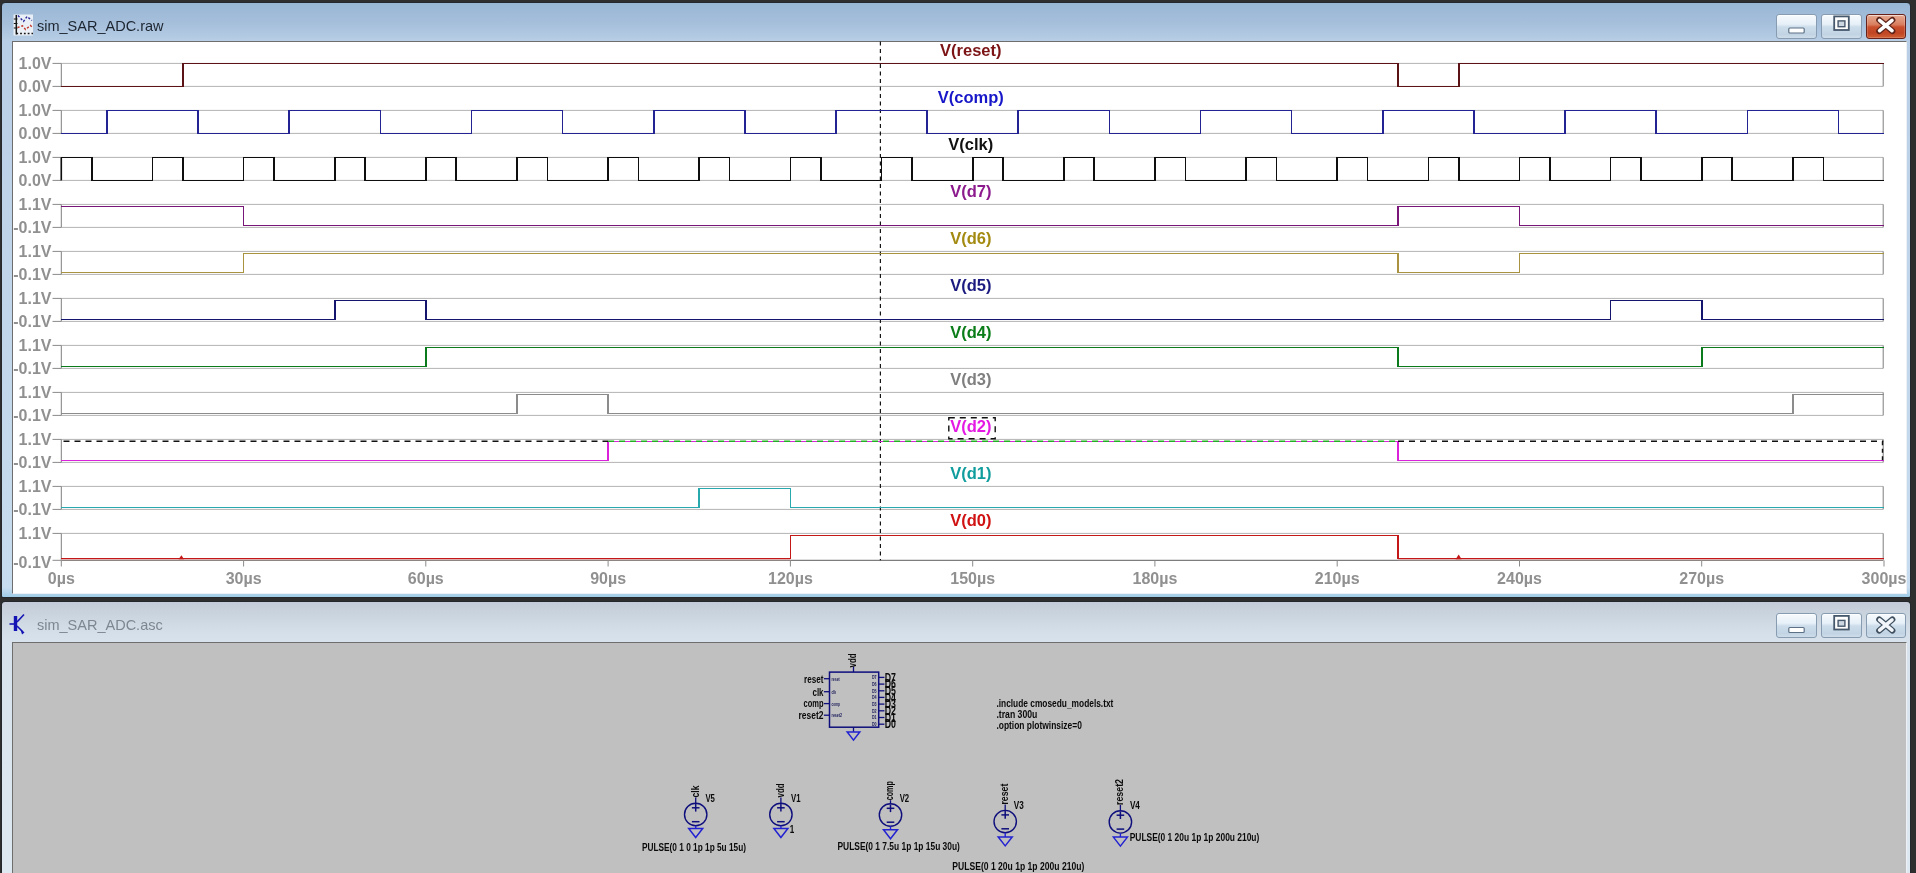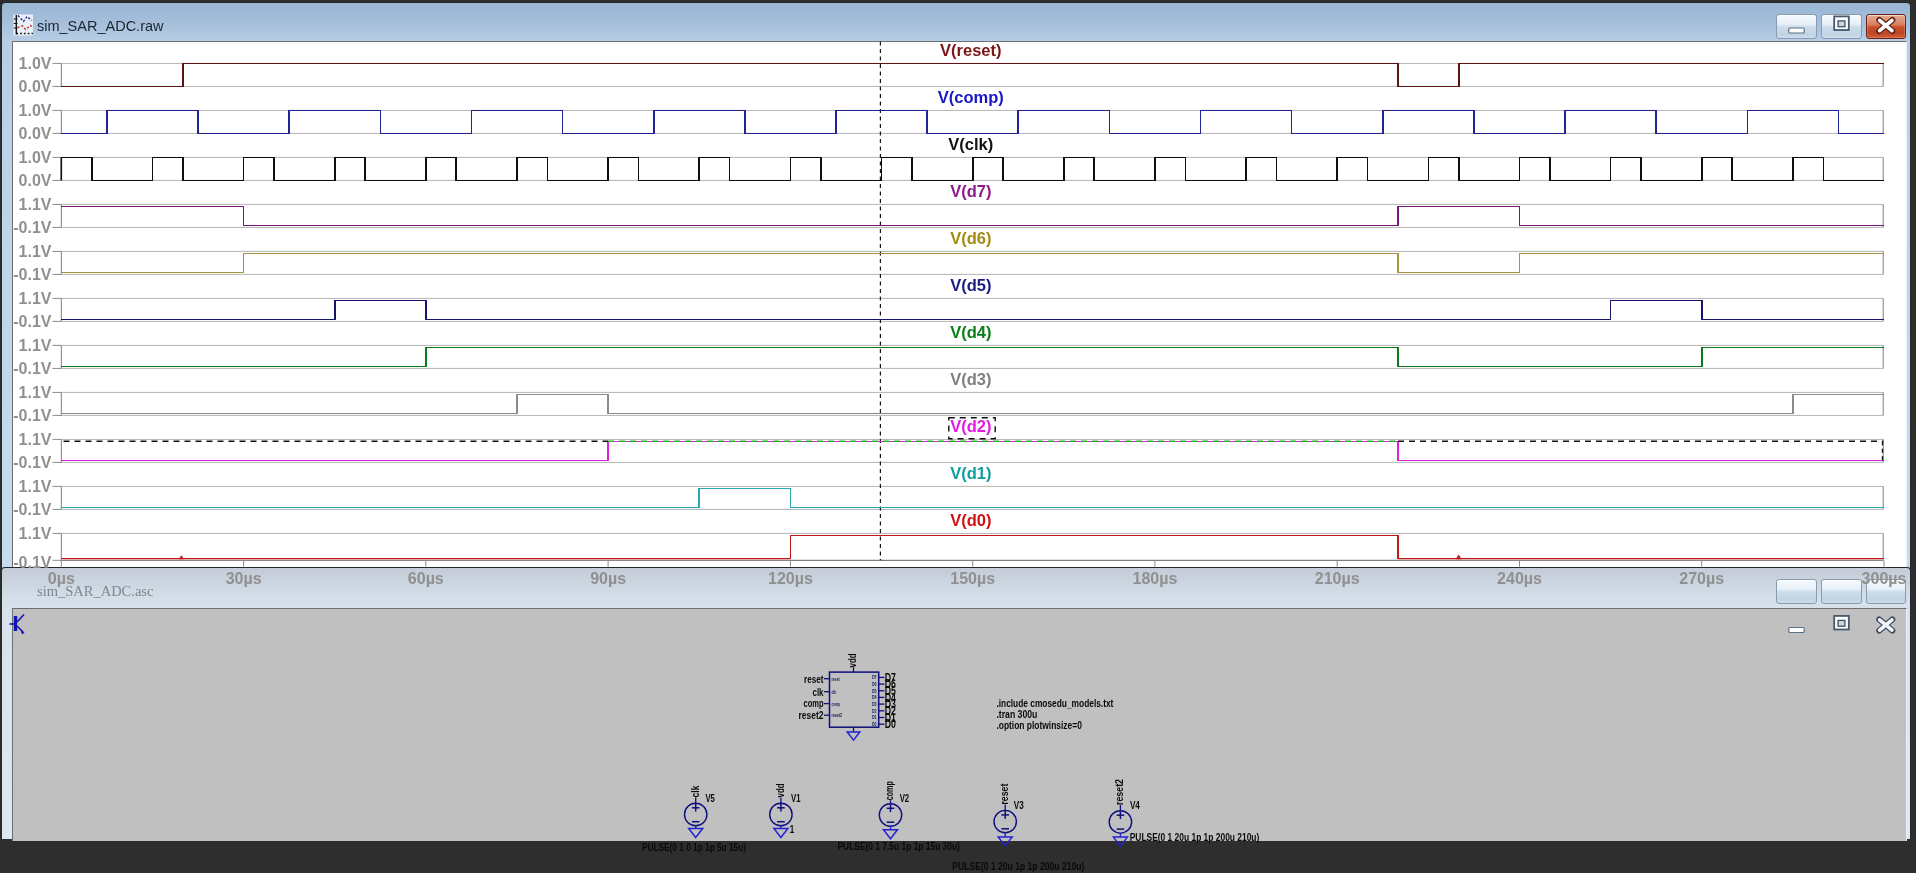--- a/index.html
+++ b/index.html
@@ -1,21 +1,21 @@
 <!DOCTYPE html>
 <html><head><meta charset="utf-8">
 <style>
 * { margin:0; padding:0; box-sizing:border-box; }
 html,body { width:1916px; height:873px; overflow:hidden; background:#2e2e2e;
   font-family:"Liberation Sans",sans-serif; }
 .win { position:absolute; left:1px; width:1910px; }
 #w1 { top:2px; height:596px; border-radius:4px 4px 2px 2px; border:1px solid #24282c;
   background:linear-gradient(180deg,#98b7d5 0%,#a6bfdb 3.5%,#b8cee6 6.4%,#bed3e8 30%,#c8dcef 98.4%,#9fcbe6 100%); }
-#w2 { top:567px; height:272px; border-radius:4px 4px 0 0; border:1px solid #24282c; border-bottom:none;
-  background:linear-gradient(180deg,#c5cbd8 0%,#c9d3de 4%,#d2dde7 10%,#d7e2ec 14.5%,#dde8f1 100%);font-family:Liberation Serif, serif; }
+#w2 { top:601px; height:272px; border-radius:4px 4px 0 0; border:1px solid #24282c; border-bottom:none;
+  background:linear-gradient(180deg,#c5cbd8 0%,#c9d3de 4%,#d2dde7 10%,#d7e2ec 14.5%,#dde8f1 100%); }
 #c1 { position:absolute; left:10px; top:38px; width:1895px; height:553px;
   background:#ffffff; border:1px solid #6e6e6e; border-right-color:#edf1f5; border-bottom-color:#edf1f5; }
 #c2 { position:absolute; left:10px; top:40px; width:1895px; height:233px;
   background:#c0c0c0; border:1px solid #6e6e6e; border-right-color:#edf1f5; border-bottom:none; }
 .ttl { position:absolute; left:35px; top:15px; font-size:14.5px; color:#1c2530; }
 #w2 .ttl { color:#7e8791; top:14.5px; }
 svg { position:absolute; left:0; top:0; }
 .ax { font-size:16px; font-weight:bold; fill:#909090; }
 .tl { font-size:16.5px; font-weight:bold; }
 .sc { font-size:11.5px; font-weight:bold; fill:#0a0a0a; }

